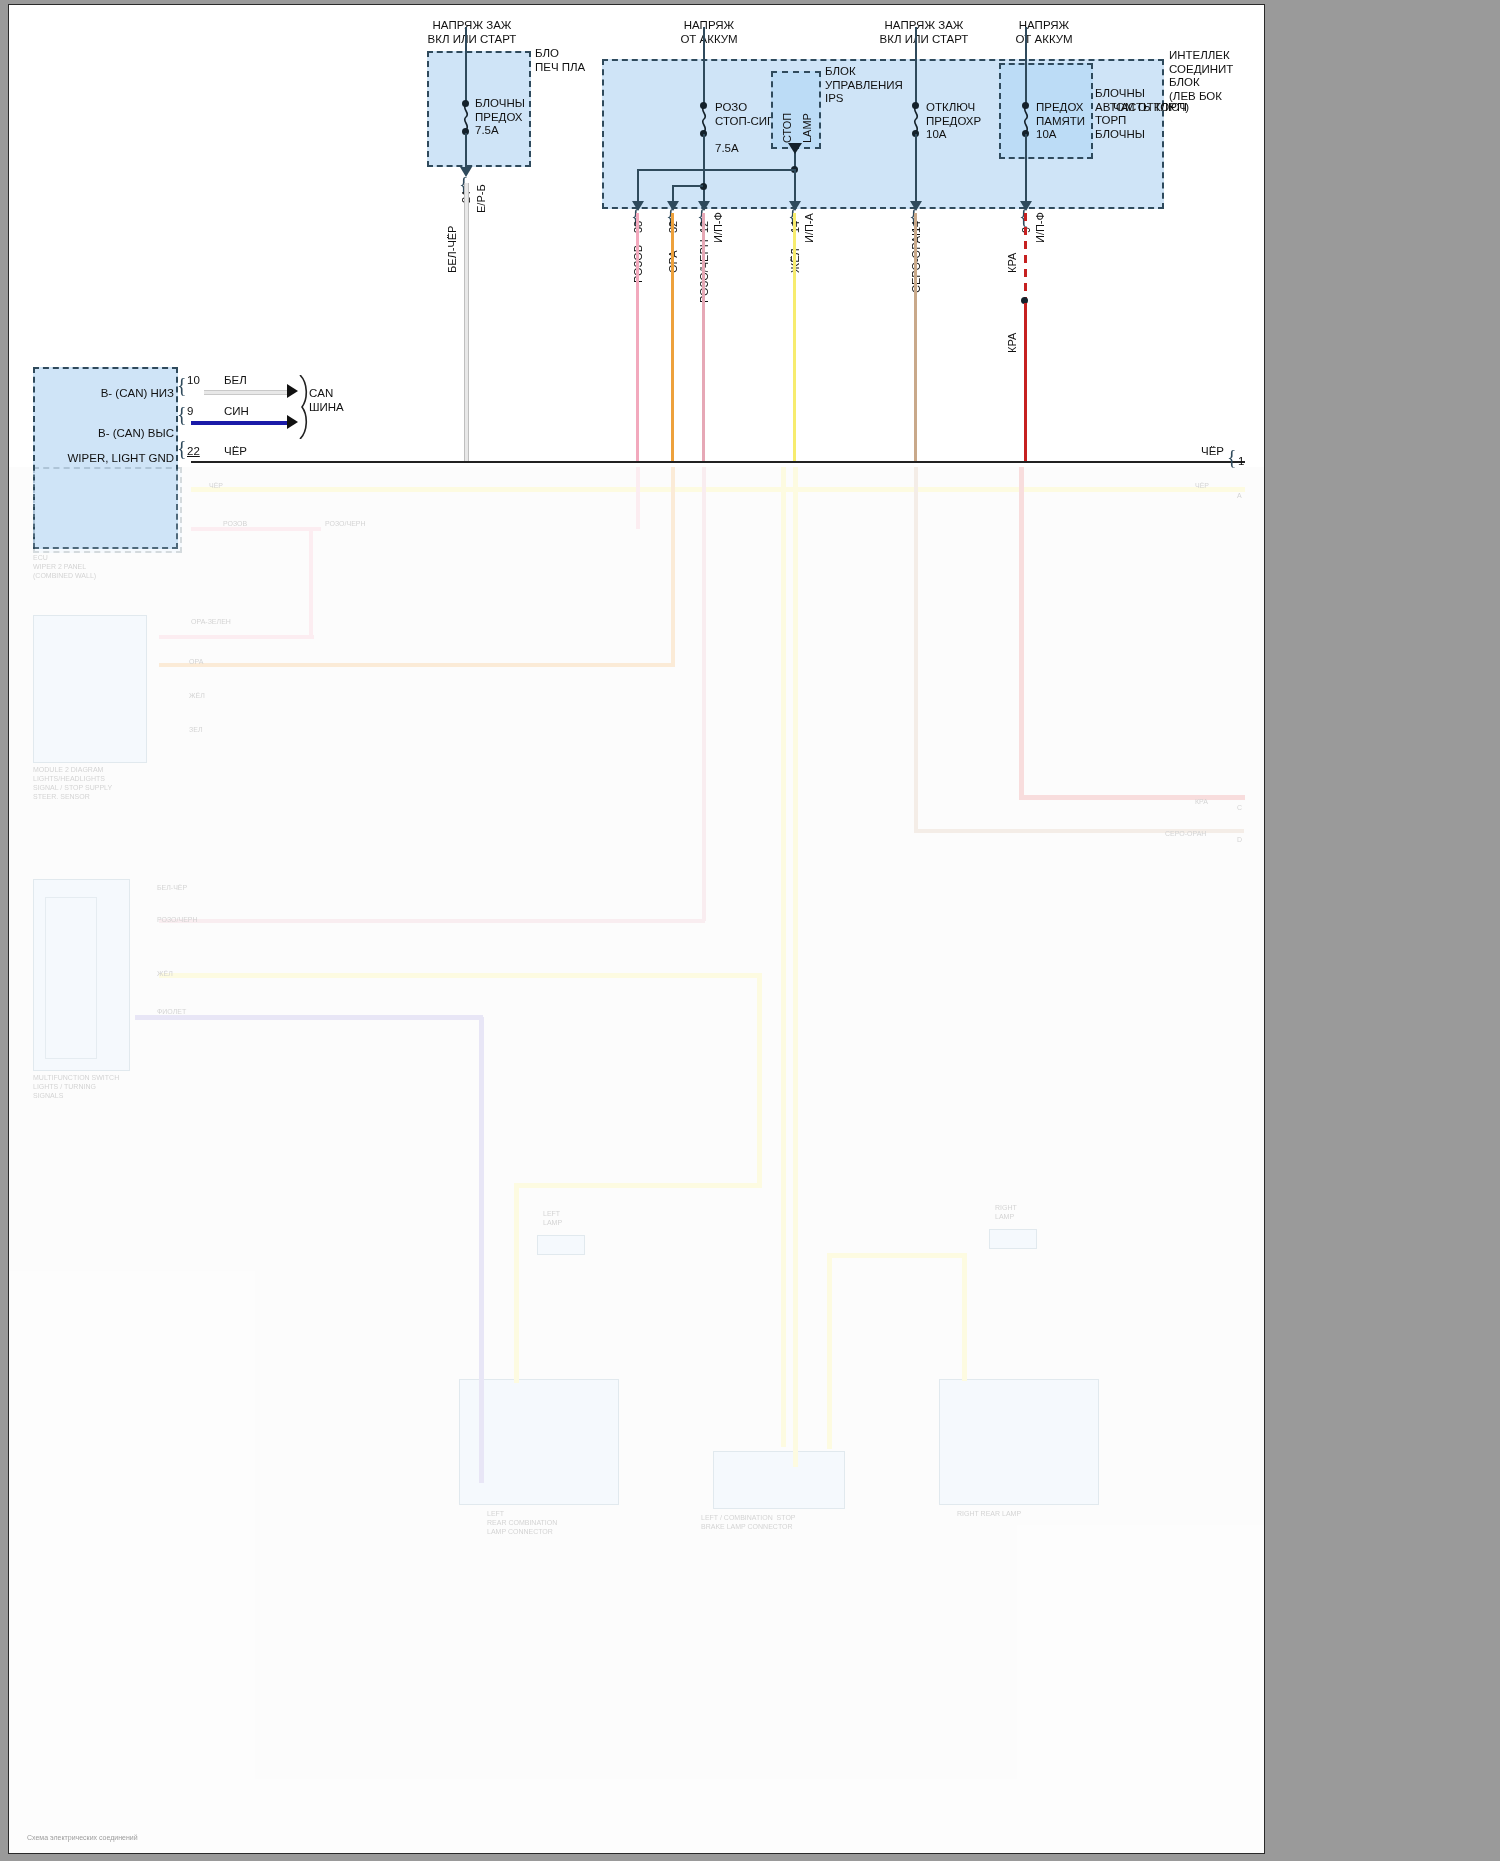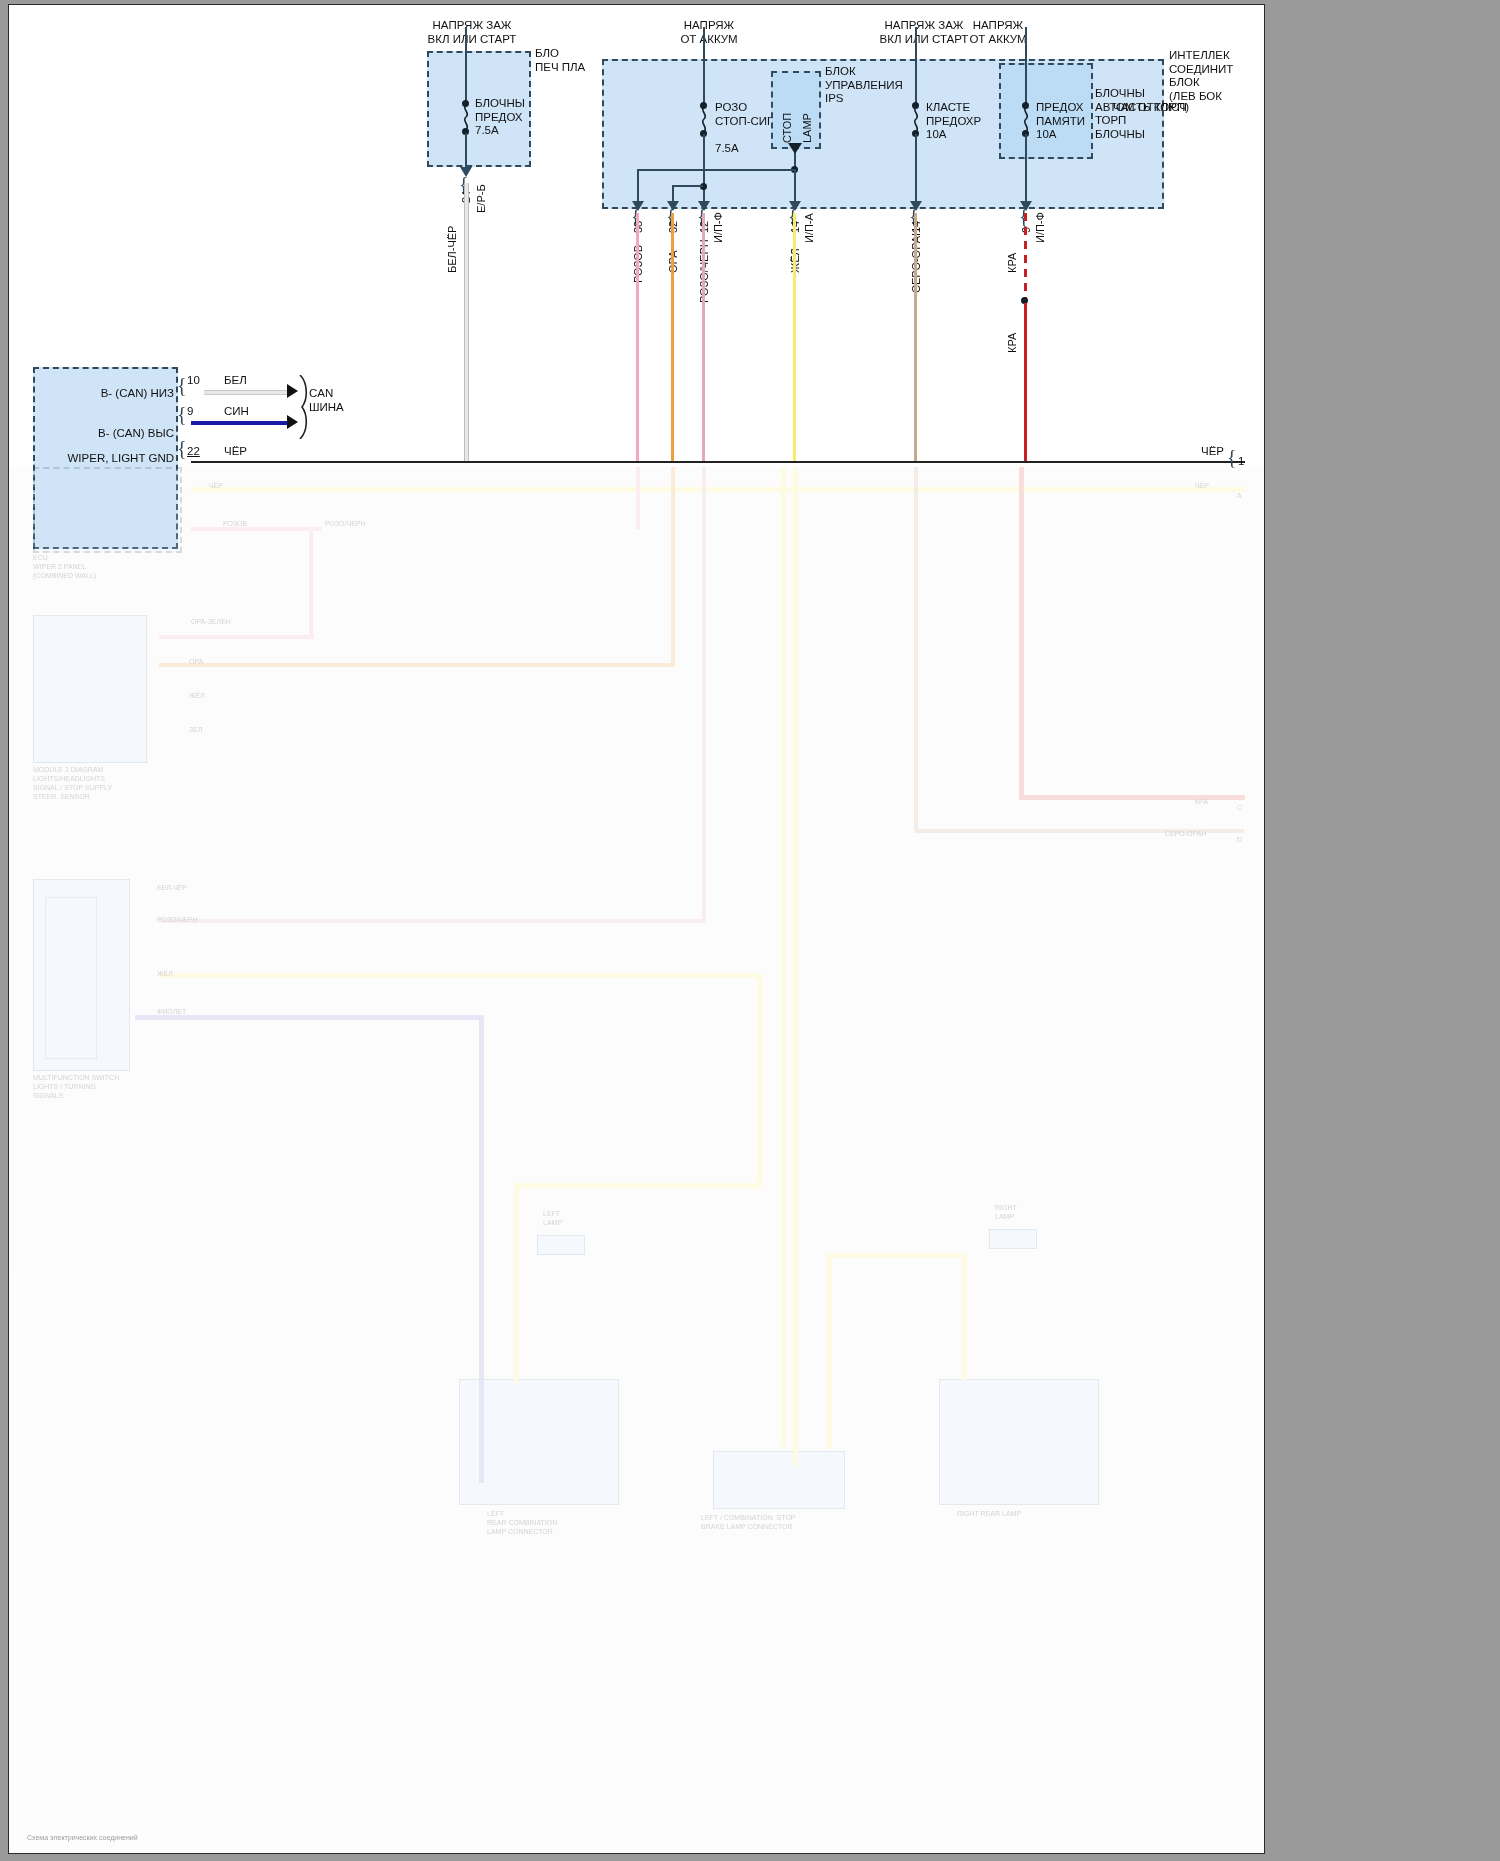--- a/index.html
+++ b/index.html
@@ -48,21 +48,21 @@
 
     <div class="txt c" style="left:378px;top:14px;width:170px;"><span>НАПРЯЖ ЗАЖ</span>
 <span>ВКЛ ИЛИ СТАРТ</span></div>
 
     <div class="txt c" style="left:615px;top:14px;width:170px;"><span>НАПРЯЖ</span>
 <span>ОТ АККУМ</span></div>
 
     <div class="txt c" style="left:830px;top:14px;width:170px;"><span>НАПРЯЖ ЗАЖ</span>
 <span>ВКЛ ИЛИ СТАРТ</span></div>
 
-    <div class="txt c" style="left:904px;top:14px;width:170px;"><span>НАПРЯЖ</span>
+    <div class="txt c" style="left:950px;top:14px;width:170px;"><span>НАПРЯЖ</span>
 <span>ОТ АККУМ</span></div>
 
     <div class="box-dash" style="left:418px;top:46px;width:104px;height:116px;"></div>
     <div class="txt" style="left:526px;top:42px;"><span>БЛО</span>
 <span>ПЕЧ ПЛА</span></div>
     <div class="vl" style="left:456px;top:22px;height:76px;"></div>
     <div class="dot" style="left:453px;top:95px;"></div>
     <div class="fuse" style="left:452px;top:99px;">
       <svg width="10" height="26" viewBox="0 0 10 26">
           <path d="M5 0 C 0 5, 10 9, 5 13 C 0 17, 10 21, 5 26" fill="none" stroke="#14212b" stroke-width="1.6"></path>
@@ -119,21 +119,21 @@
     <div class="hl" style="left:628px;top:164px;width:158px;"></div>
 
     <div class="vl" style="left:906px;top:22px;height:78px;"></div>
     <div class="dot" style="left:903px;top:97px;"></div>
     <div class="fuse" style="left:902px;top:101px;">
       <svg width="10" height="26" viewBox="0 0 10 26">
           <path d="M5 0 C 0 5, 10 9, 5 13 C 0 17, 10 21, 5 26" fill="none" stroke="#14212b" stroke-width="1.6"></path>
         </svg>
     </div>
     <div class="dot" style="left:903px;top:125px;"></div>
-    <div class="txt" style="left:917px;top:96px;"><span>КЛАСТЕ</span>
+    <div class="txt" style="left:917px;top:96px;"><span>ОТКЛЮЧ</span>
 <span>ПРЕДОХР</span>
 <span>10A</span></div>
     <div class="vl" style="left:906px;top:129px;height:75px;"></div>
     <div class="arrdn" style="left:901px;top:196px;"></div>
 
     <div class="box-dash inner" style="left:990px;top:58px;width:94px;height:96px;"></div>
     <div class="txt" style="left:1086px;top:82px;"><span>БЛОЧНЫ</span>
 <span>АВТОМ ОТКЛЮЧ</span>
 <span>ТОРП</span>
 <span>БЛОЧНЫ</span></div>

